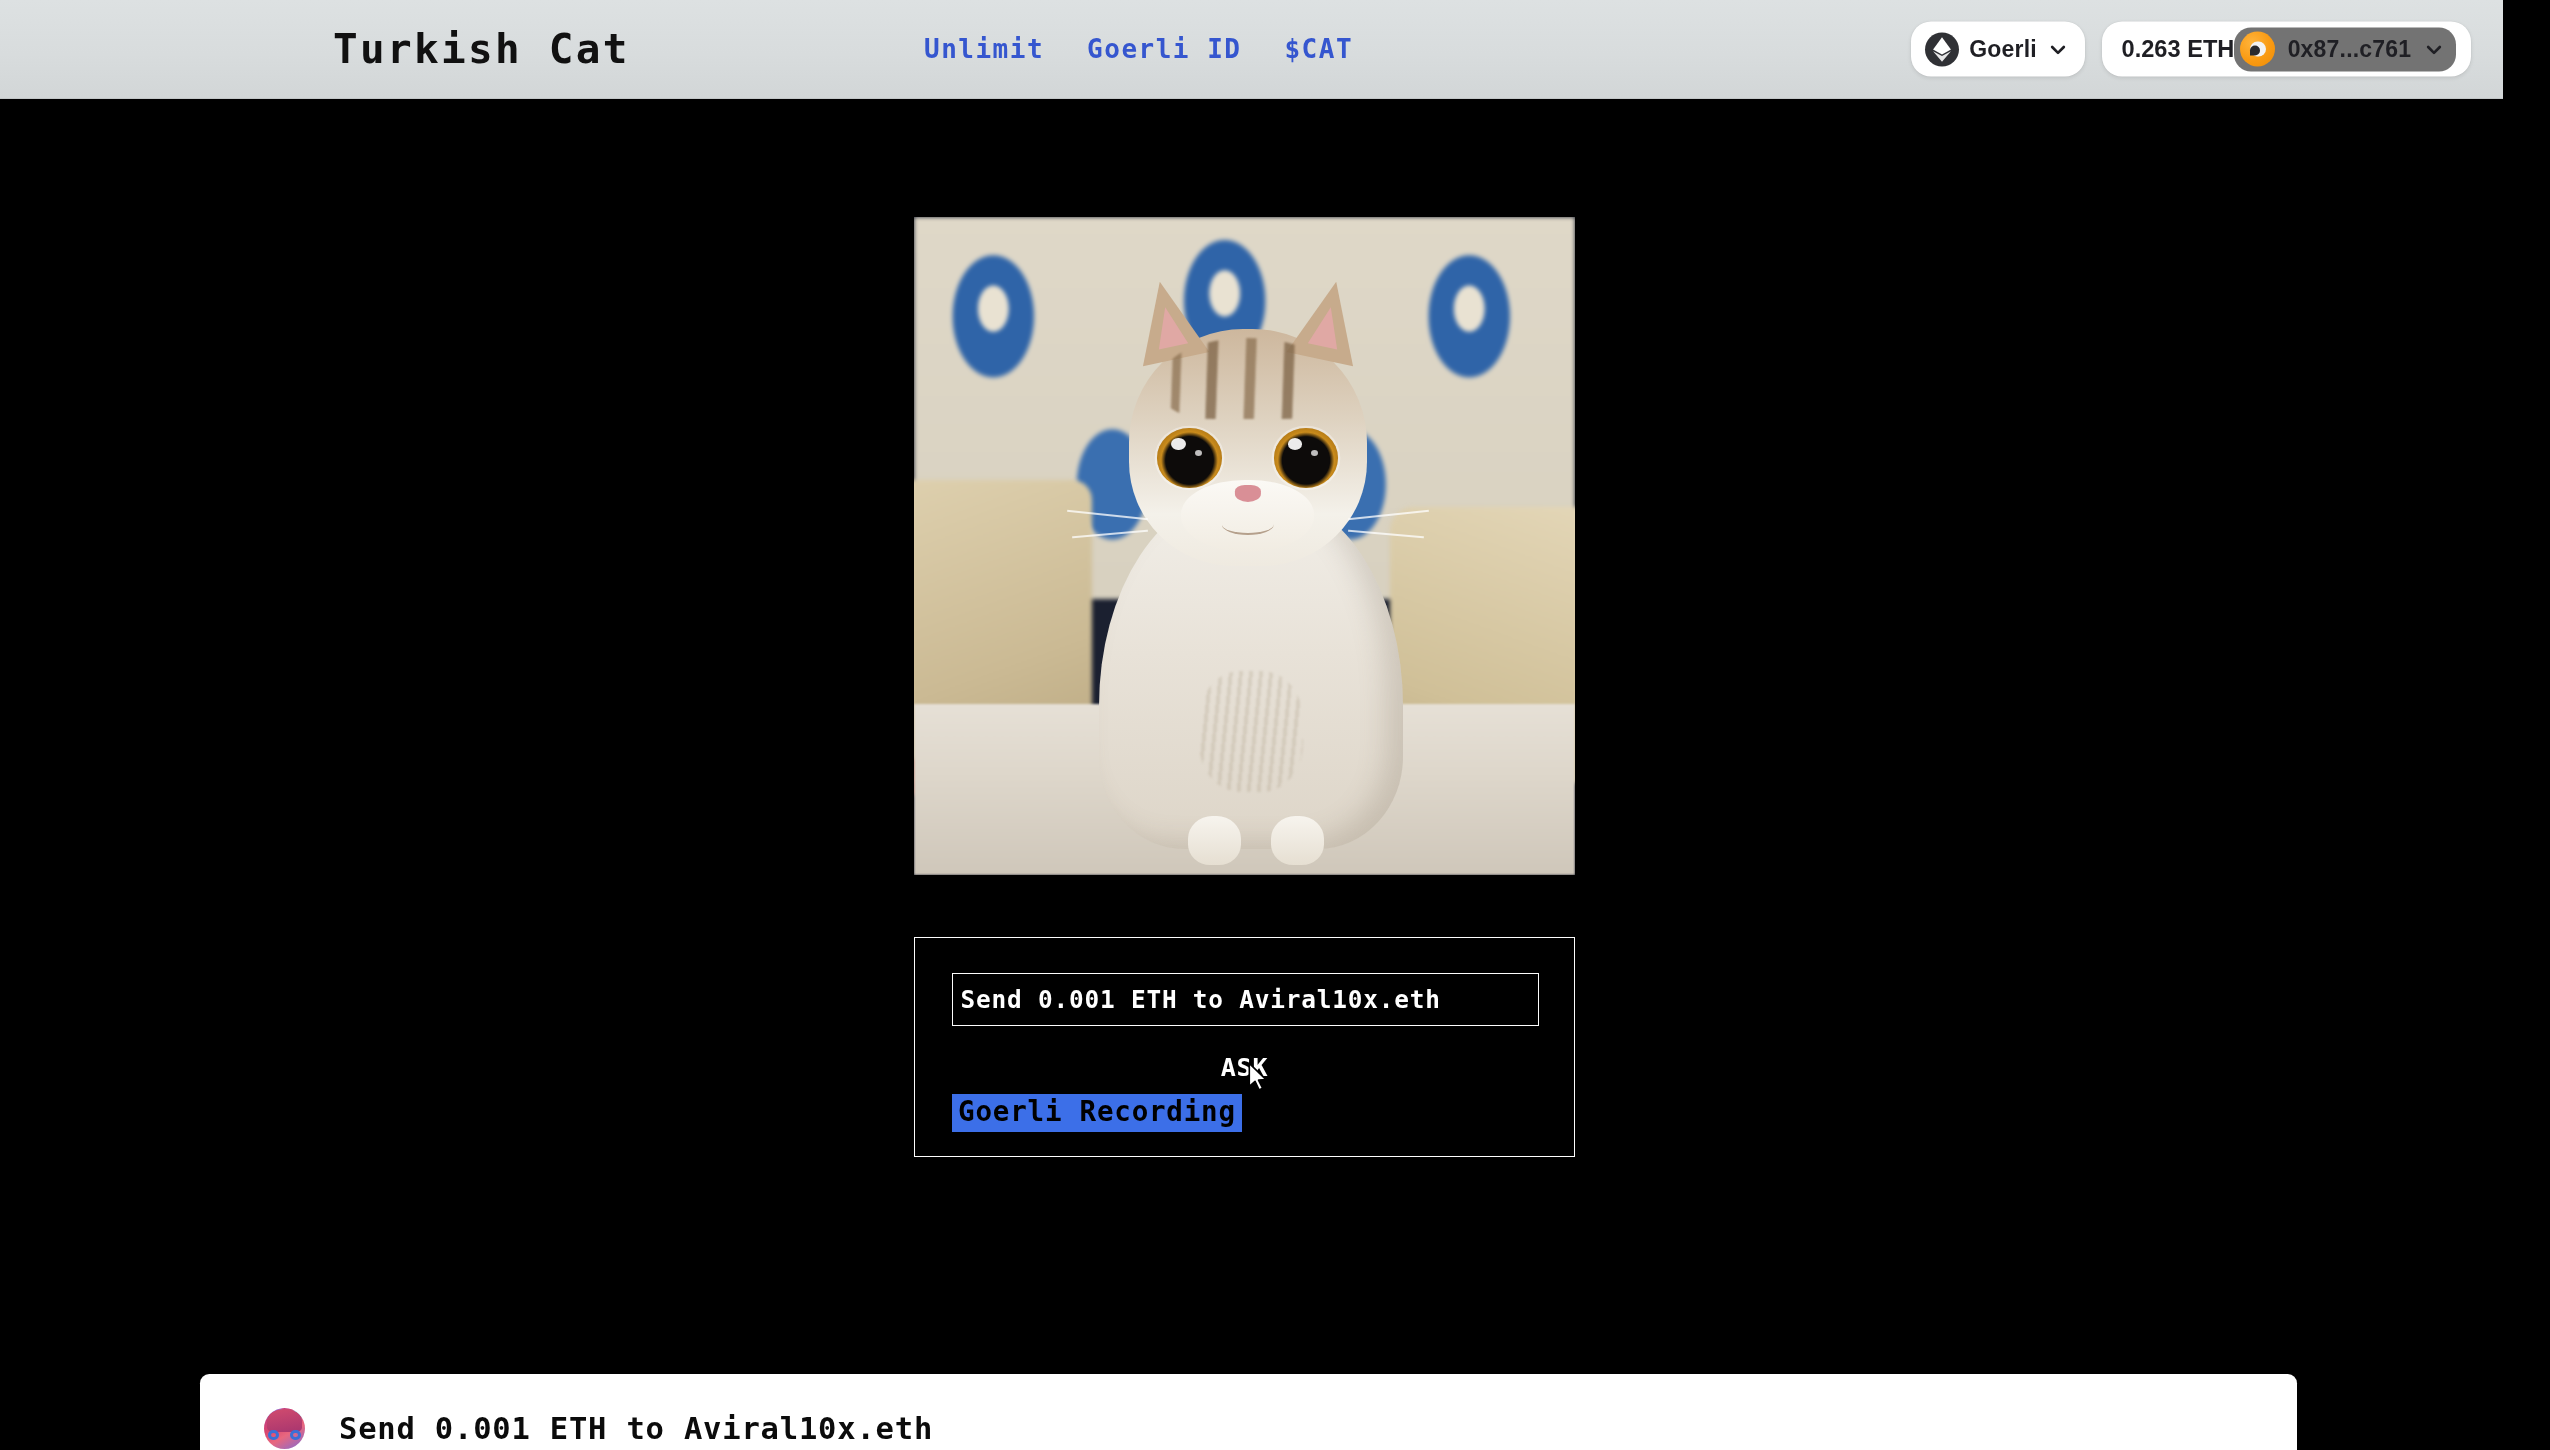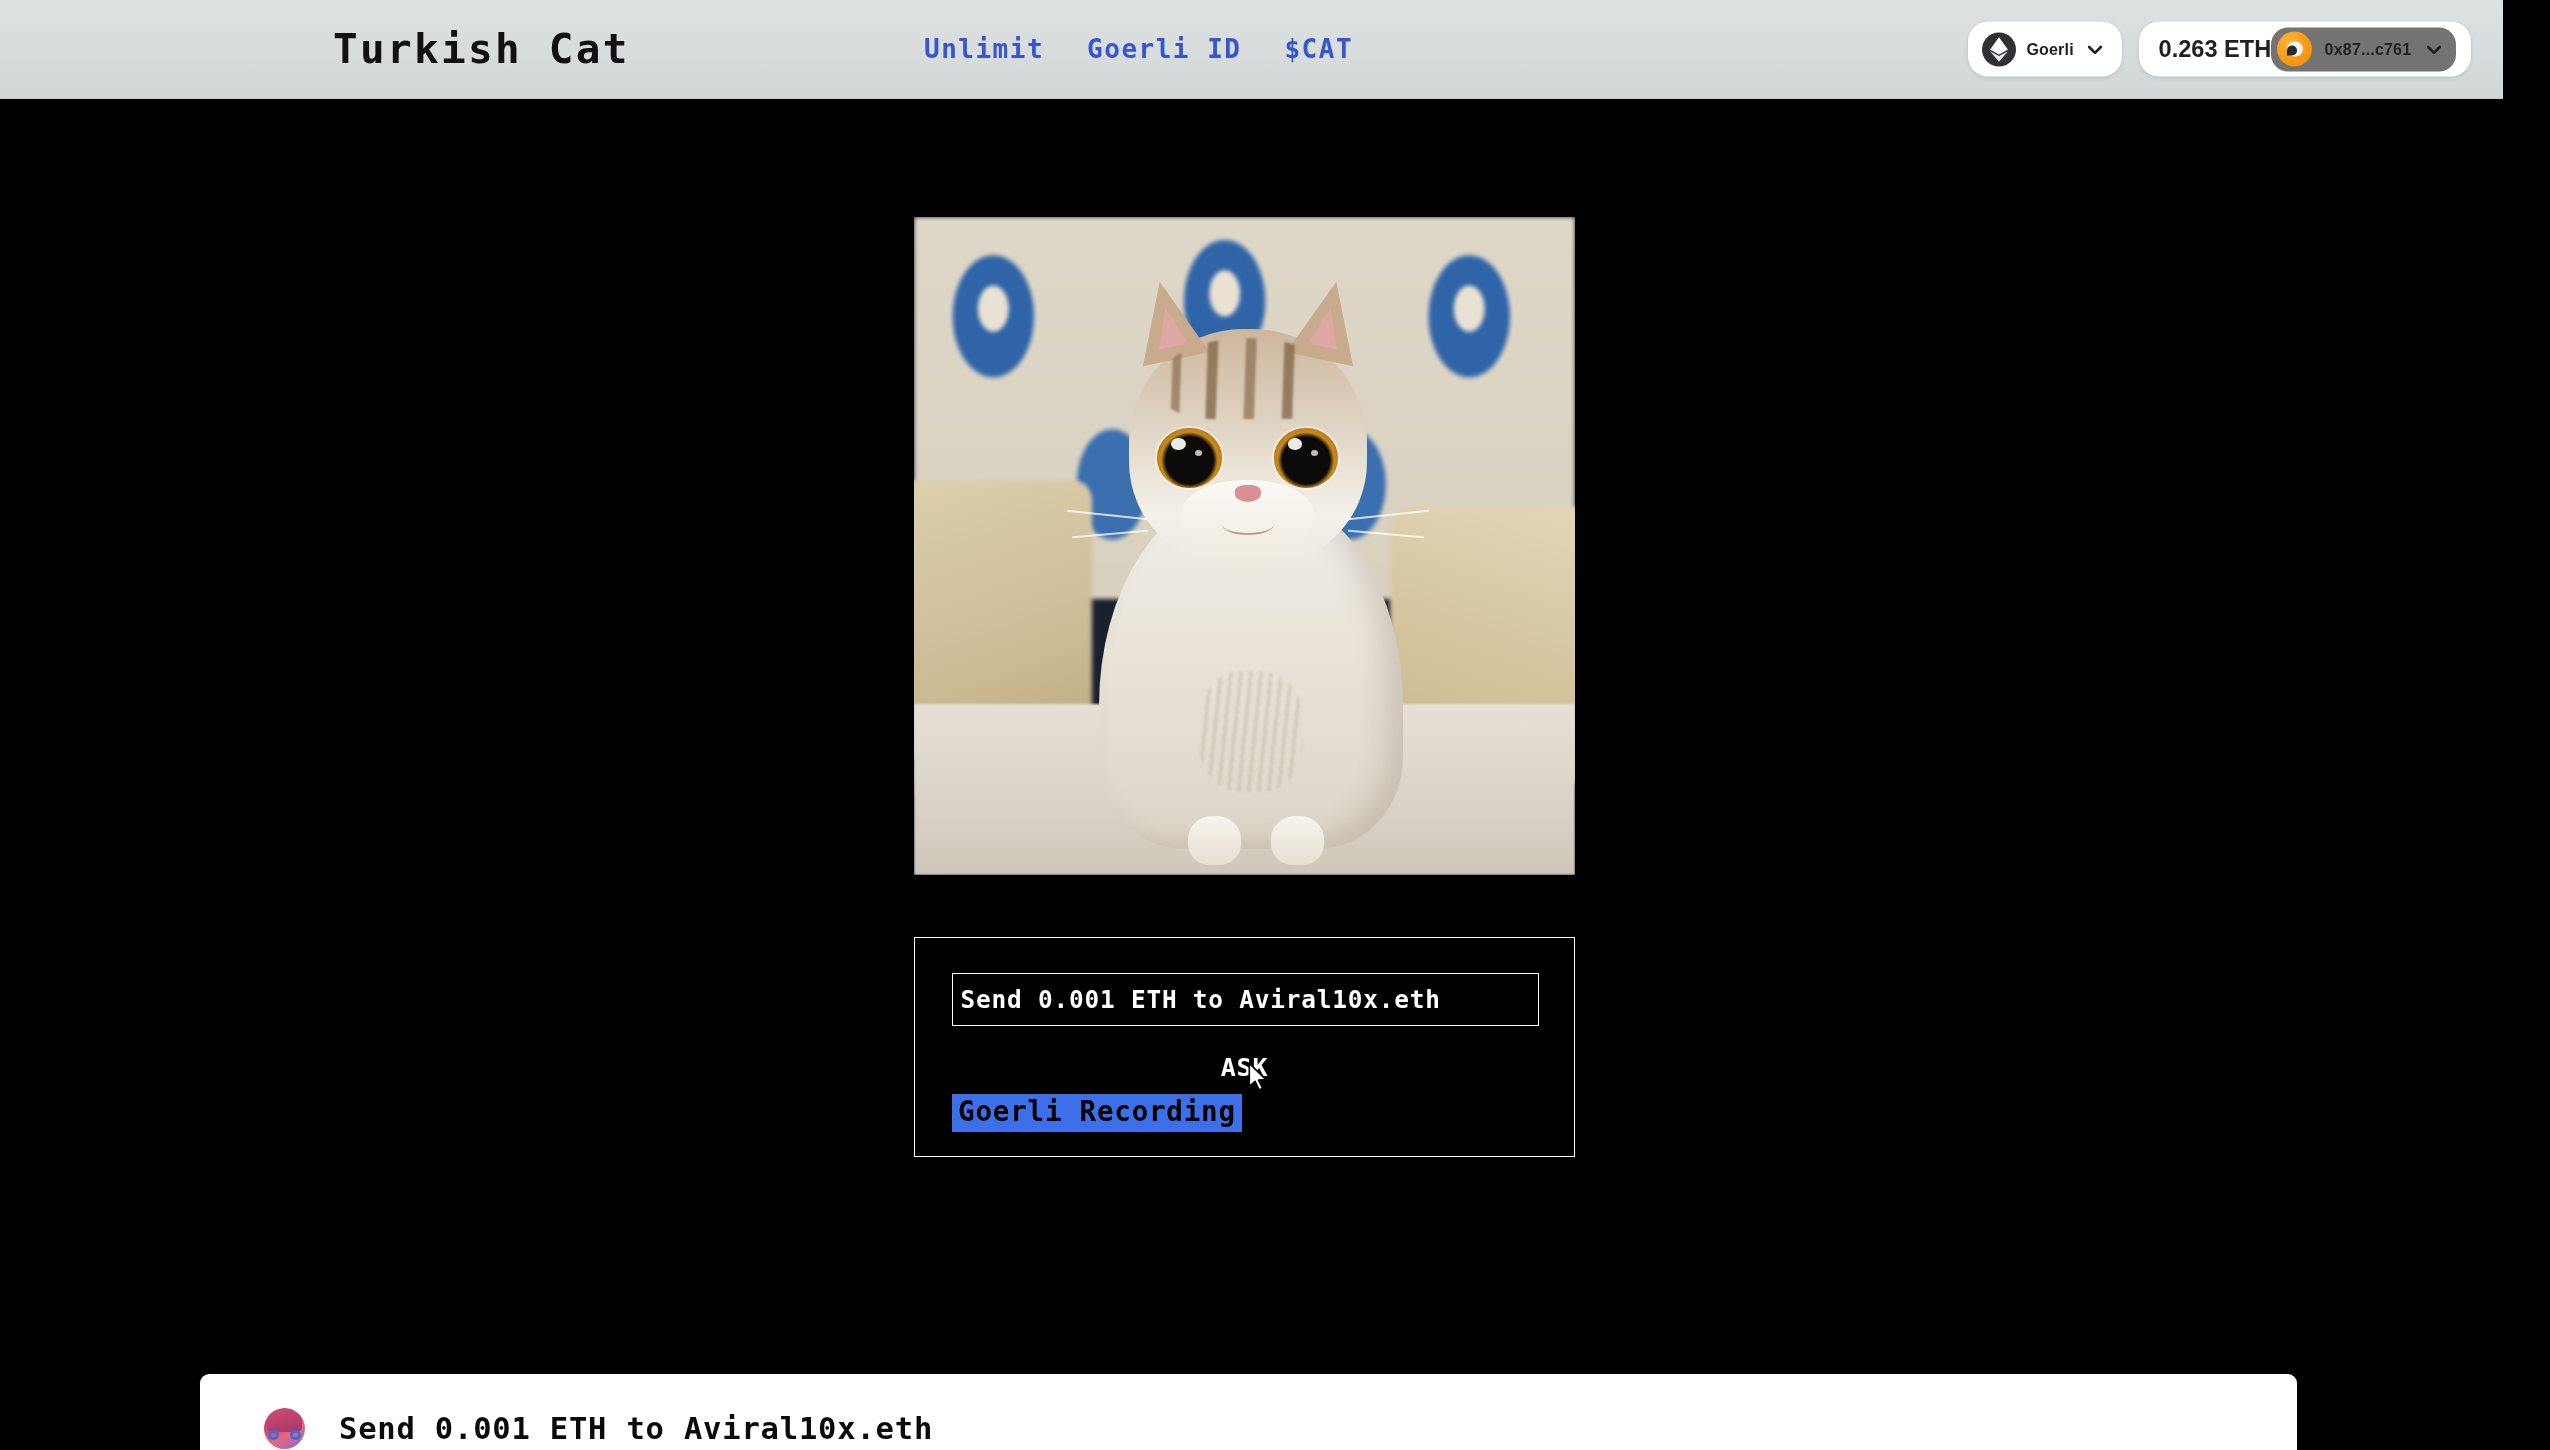--- a/index.html
+++ b/index.html
@@ -96,21 +96,21 @@
     height: 34px;
     border-radius: 50%;
     background: #303135;
     display: flex;
     align-items: center;
     justify-content: center;
     flex: none;
   }
 
   .pill-label {
-    font-size: 16px;
+    font-size: 23px;
     font-weight: 700;
     color: #1f1f24;
     white-space: nowrap;
     letter-spacing: 0.2px;
   }
 
   .chev {
     width: 20px;
     height: 20px;
     flex: none;

